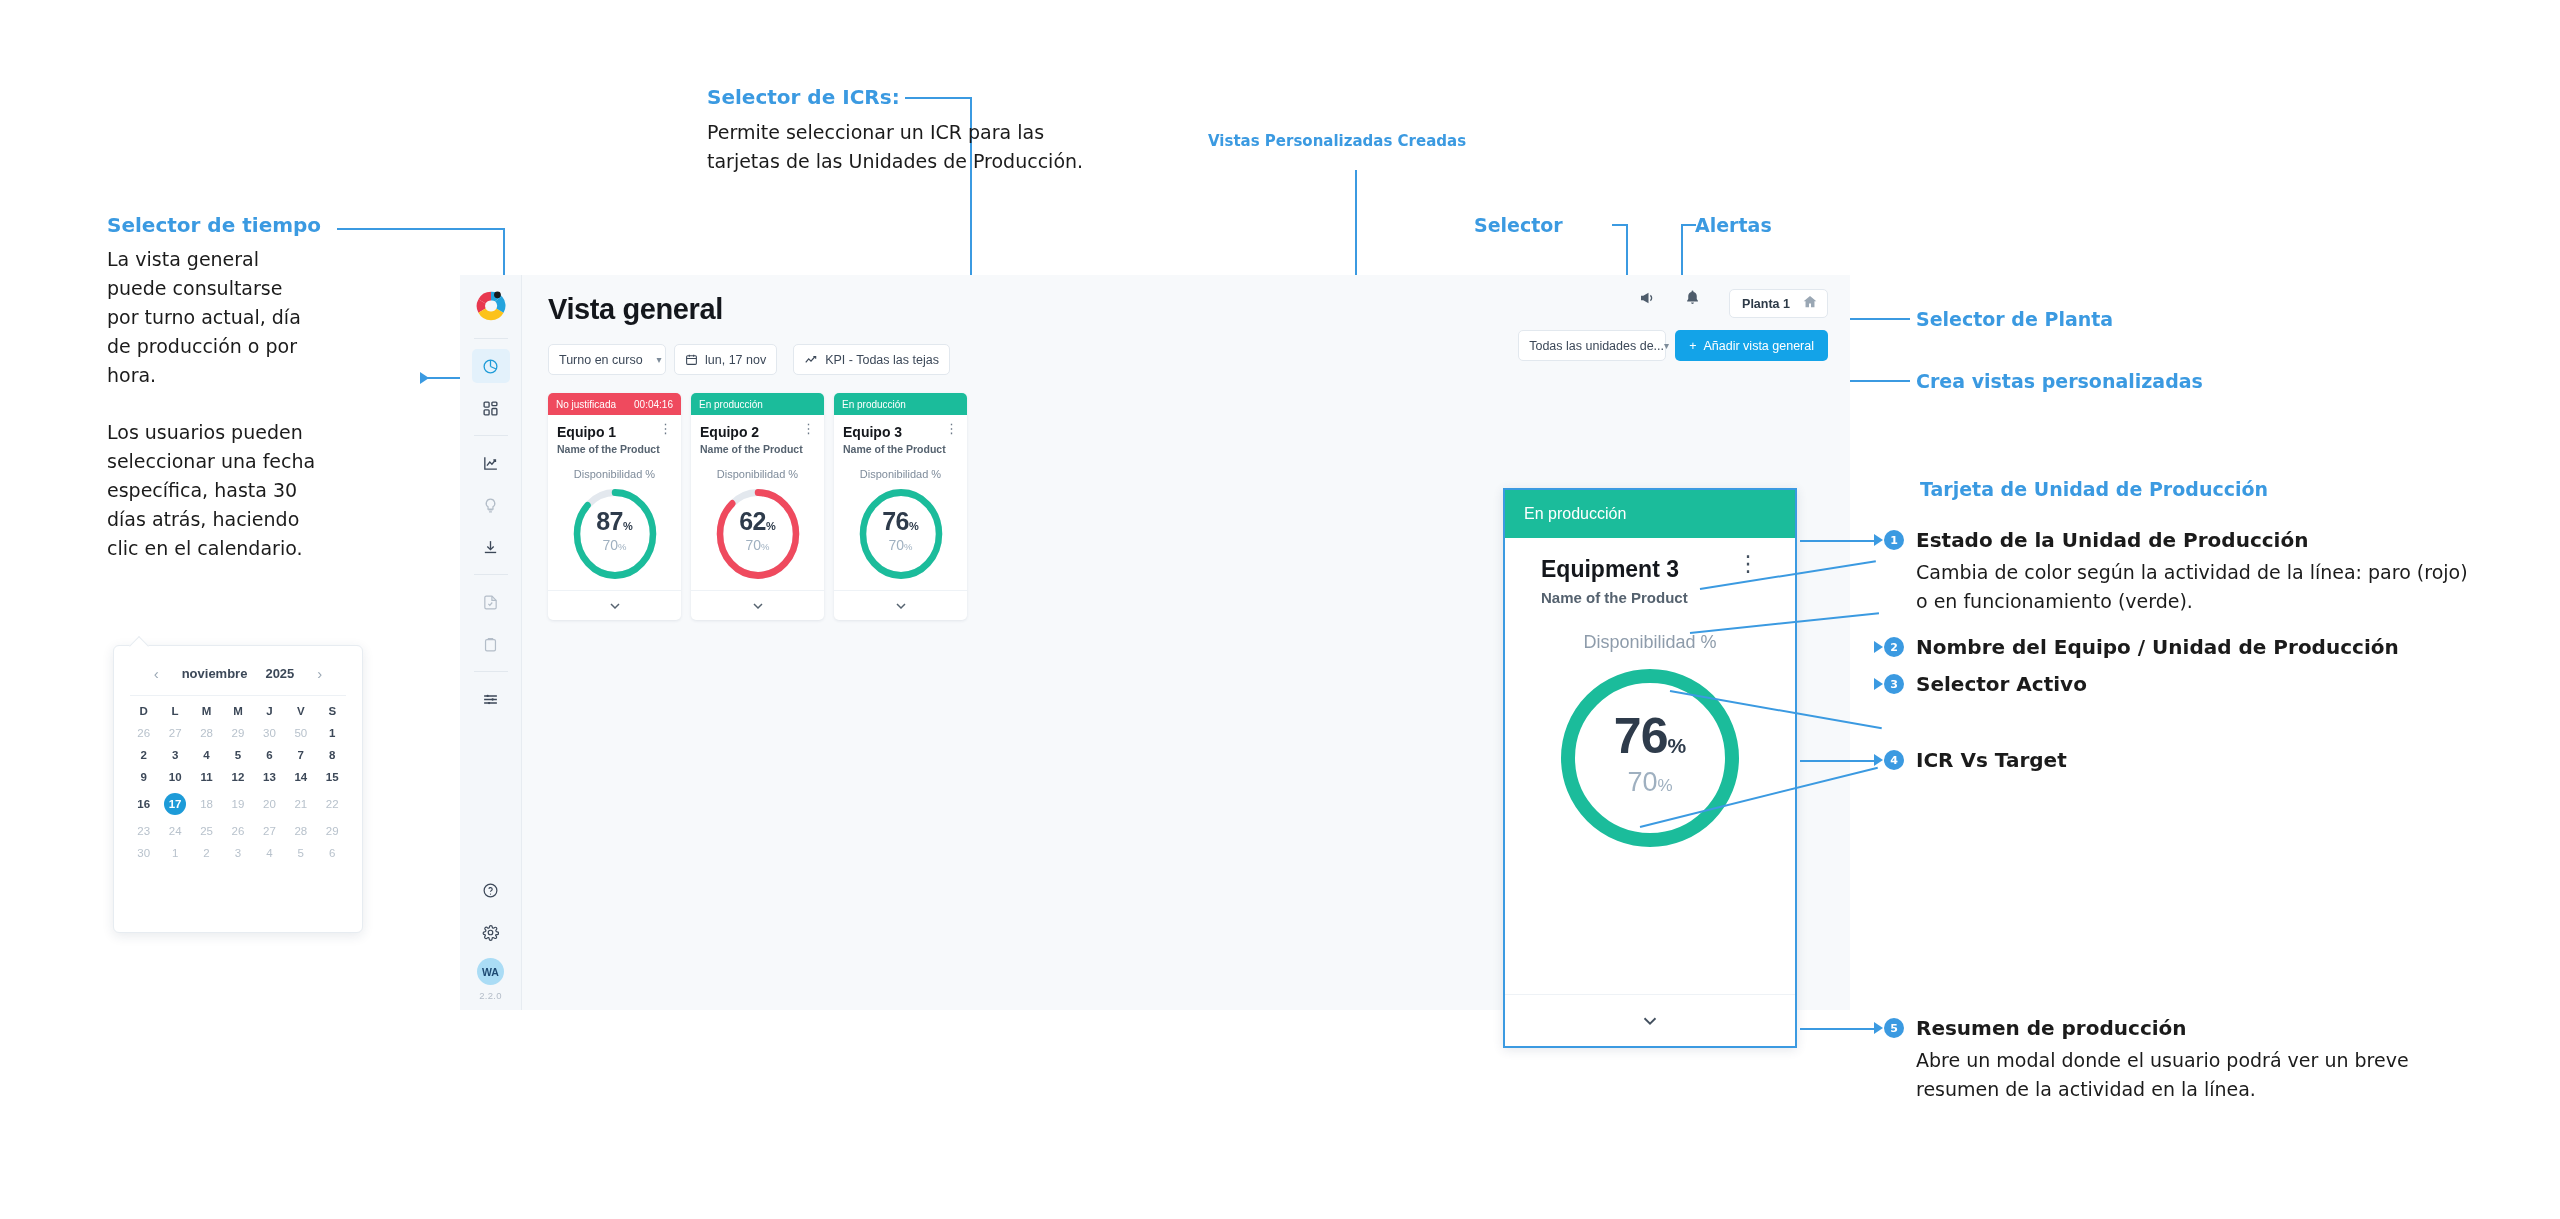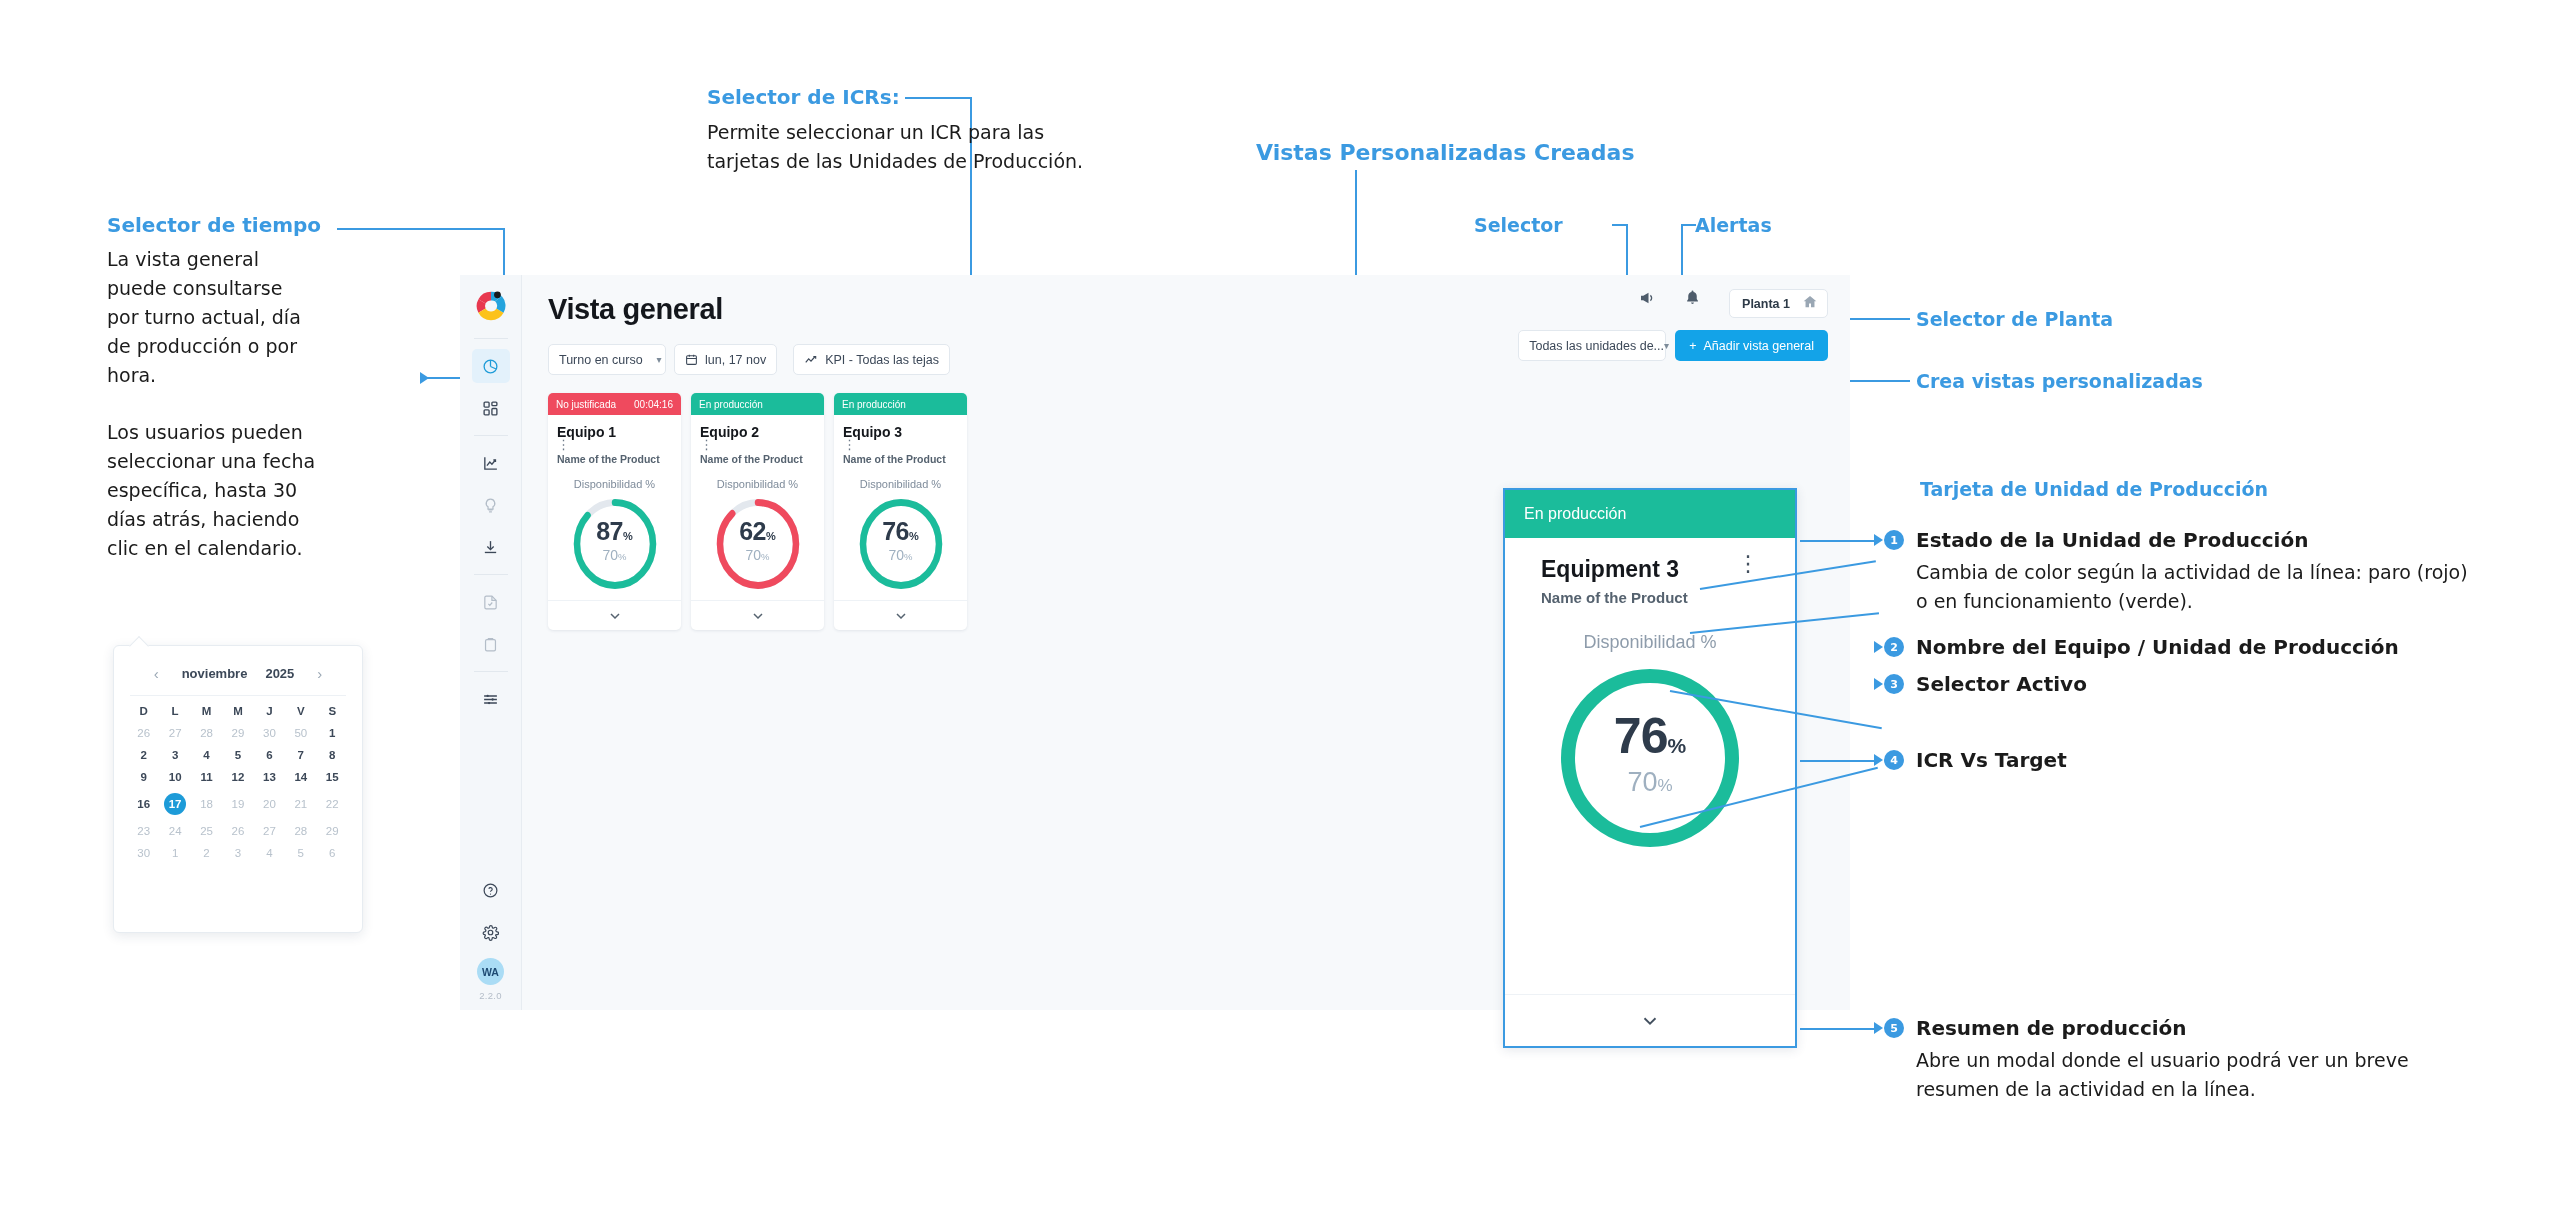--- a/index.html
+++ b/index.html
@@ -172,21 +172,21 @@
     box-shadow: 0 1px 3px rgba(40,60,90,.10);
     overflow: hidden; display: flex; flex-direction: column;
   }
   .card-status {
     height: 22px; display: flex; align-items: center; justify-content: space-between;
     padding: 0 8px; color: #fff; font-size: 10px;
   }
   .status-green { background: #1bbc9b; }
   .status-red { background: #ef4a5e; }
   .card-body { padding: 9px 9px 0; flex: 1 1 auto; }
-  .card-title-row { display: flex; align-items: flex-start; justify-content: space-between; flex-direction: column; }
+  .card-title-row { display: flex; align-items: flex-start; justify-content: space-between; }
   .card-title { font-size: 14px; font-weight: bold; color: #14171c; }
   .kebab { color: #6b7887; font-size: 13px; line-height: 10px; cursor: pointer; letter-spacing: 0; }
   .card-product { font-size: 10.5px; font-weight: bold; color: #55626f; margin-top: 3px; }
   .card-metric { text-align: center; font-size: 11px; color: #7f8c9b; margin-top: 13px; }
   .gauge-wrap { display: flex; justify-content: center; margin-top: 6px; }
   .gauge { position: relative; width: 88px; height: 96px; }
   .gauge svg { display: block; }
   .gauge-val {
     position: absolute; left: 0; right: 0; top: 50%;
     transform: translateY(-58%); text-align: center;
@@ -335,21 +335,21 @@
         </tbody>
     </table>
   </div>
 
   <div class="anno-title" style="left:707px; top:85px; font-size:20px;">Selector de ICRs:</div>
   <div class="leader leader-h" style="left:905px; top:97px; width:67px;"></div>
   <div class="leader leader-v" style="left:970px; top:97px; height:252px;"></div>
   <div class="arrow-d" style="left:965px; top:347px;"></div>
   <div class="anno-body" style="left:707px; top:118px; width:390px; font-size:19px;">Permite seleccionar un ICR para las tarjetas de las Unidades de Producción.</div>
 
-  <div class="anno-title" style="left:1208px; top:140px; font-size:22px;margin-left:48px;">Vistas Personalizadas Creadas</div>
+  <div class="anno-title" style="left:1208px; top:132px; font-size:15px;">Vistas Personalizadas Creadas</div>
   <div class="leader leader-v" style="left:1355px; top:170px; height:208px;"></div>
   <div class="leader leader-h" style="left:1355px; top:377px; width:85px;"></div>
   <div class="arrow-r" style="left:1430px; top:372px;"></div>
 
   <div class="anno-title" style="left:1474px; top:214px; font-size:19px;">Selector</div>
   <div class="leader leader-h" style="left:1612px; top:224px; width:16px;"></div>
   <div class="leader leader-v" style="left:1626px; top:224px; height:70px;"></div>
   <div class="arrow-d" style="left:1621px; top:292px;"></div>
 
   <div class="anno-title" style="left:1695px; top:214px; font-size:19px;">Alertas</div>

